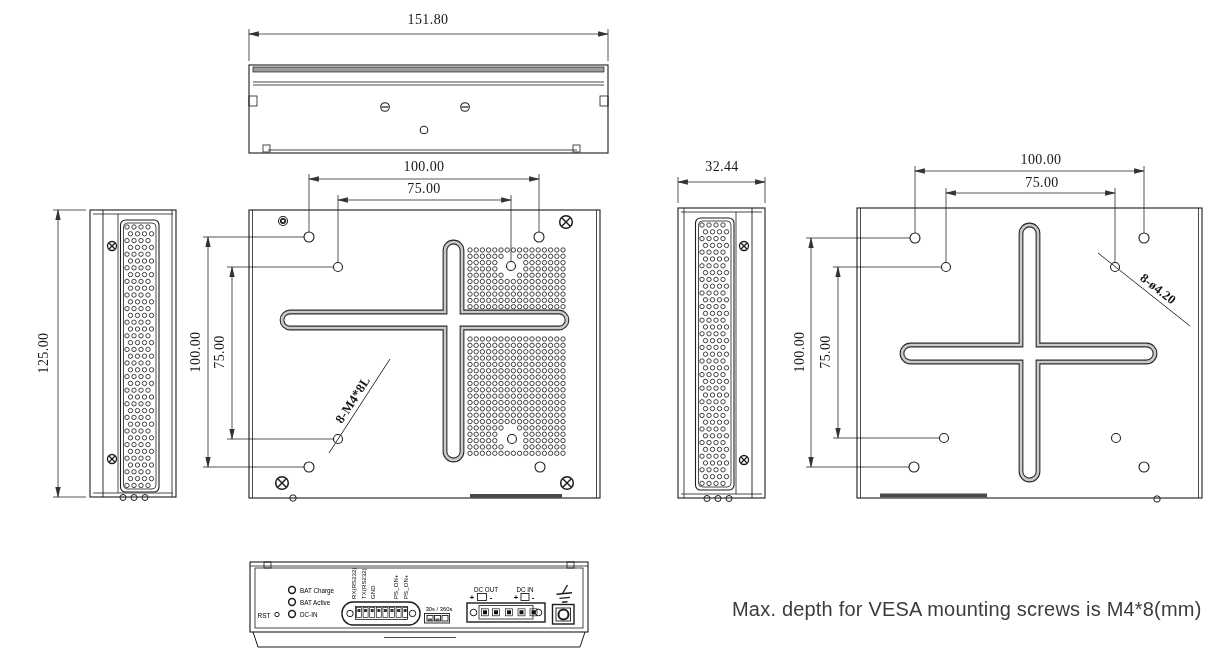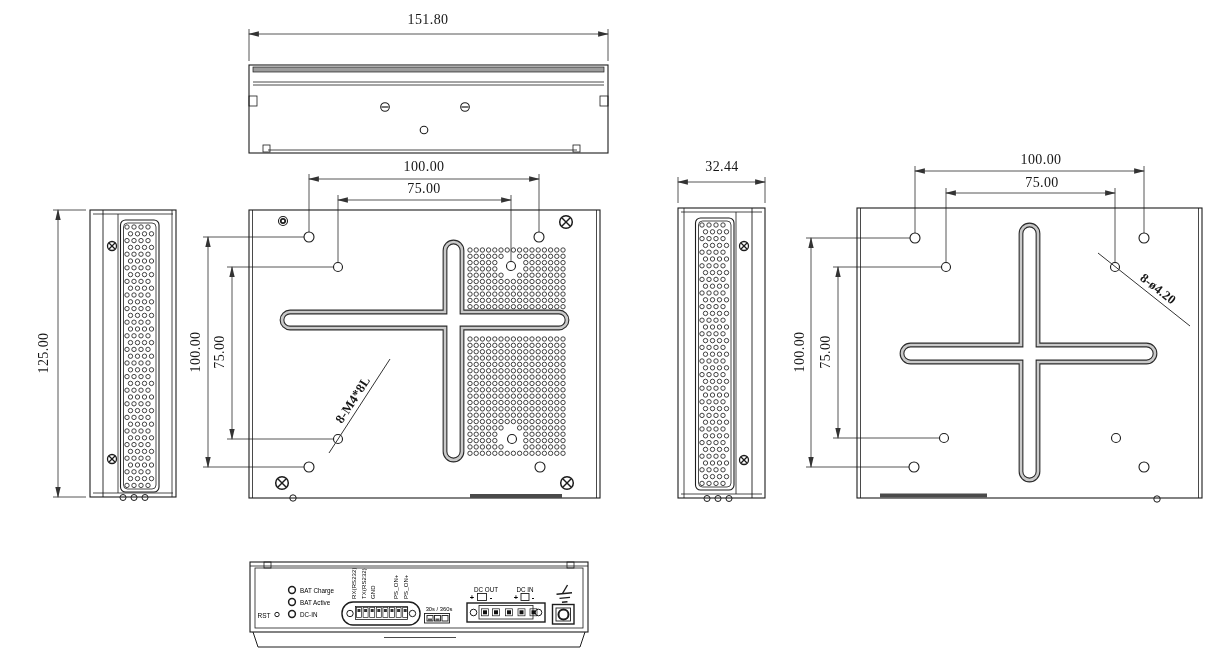--- a/index.html
+++ b/index.html
@@ -1091,14 +1091,15 @@
 <span class="vlbl" style="left:392.5px;top:599px">PS_ON+</span>
 <span class="vlbl" style="left:402.5px;top:599px">PS_ON+</span>
 <span class="plbl c" style="left:439px;top:608.5px;font-size:5.8px">30s / 360s</span>
 <span class="plbl c" style="left:486px;top:589px">DC OUT</span>
 <span class="plbl c" style="left:525px;top:589px">DC IN</span>
 <span class="plbl pm" style="left:472px;top:597px">+</span>
 <span class="plbl pm" style="left:491px;top:597px">-</span>
 <span class="plbl pm" style="left:516px;top:597px">+</span>
 <span class="plbl pm" style="left:533px;top:597px">-</span>
 
+<div class="note">Max. depth for VESA mounting screws is M4*8(mm)</div>
 
 </div>
 
 </body></html>

